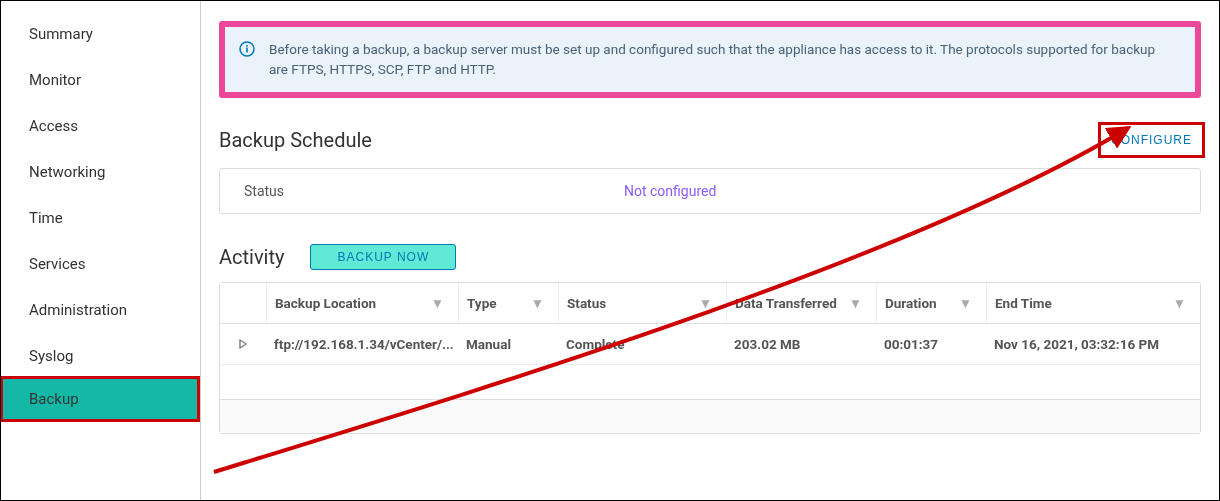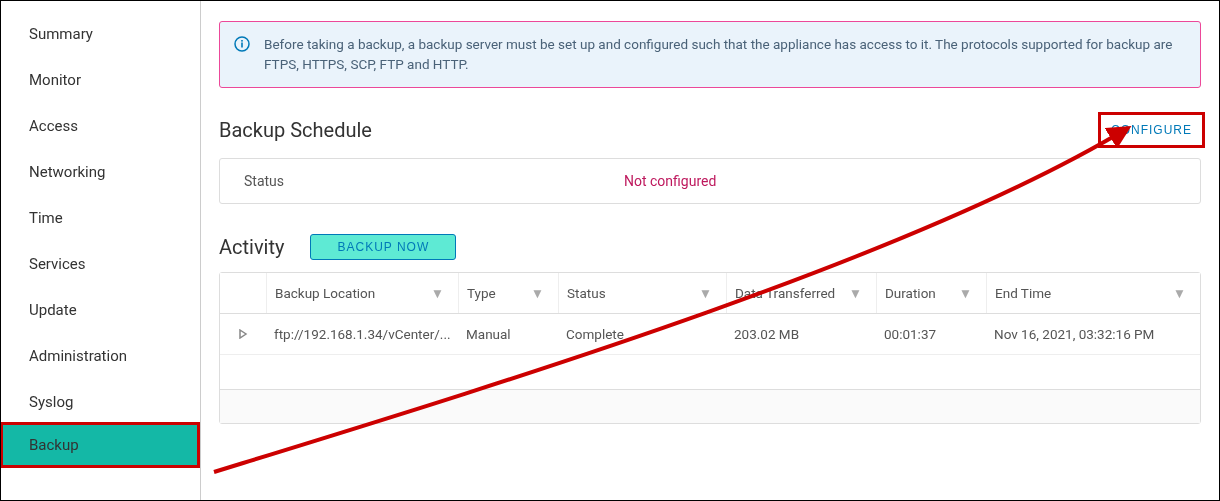--- a/index.html
+++ b/index.html
@@ -37,21 +37,21 @@
     border: 3px solid #c00;
     margin: -3px 0 0 -1px;
     padding: 11px 10px 11px 26px;
   }
   .main {
     flex: 1;
     padding: 20px 18px;
     position: relative;
   }
   .info-banner {
-    border: 1px solid #ec4899;
+    border: 6px solid #ec4899;
     background: #eaf3fb;
     border-radius: 3px;
     padding: 12px 18px 12px 44px;
     position: relative;
     color: #4a6278;
     font-size: 13.5px;
     line-height: 1.5;
   }
   .info-icon {
     position: absolute;
@@ -93,21 +93,21 @@
   }
   .schedule-label {
     padding: 14px 24px;
     font-size: 14px;
     color: #555;
     width: 380px;
   }
   .schedule-value {
     padding: 14px 24px;
     font-size: 14px;
-    color: #be185d;
+    color: #8b5cf6;
   }
   .activity-header {
     display: flex;
     align-items: center;
     gap: 26px;
     margin-top: 30px;
   }
   .backup-now-btn {
     border: 1px solid #0079b8;
     color: #0079b8;
@@ -116,20 +116,21 @@
     letter-spacing: 1px;
     font-weight: 500;
     padding: 5px 26px;
     border-radius: 3px;
     cursor: pointer;
   }
   .activity-table {
     border: 1px solid #ddd;
     border-radius: 3px;
     margin-top: 12px;
+    font-weight: bold;
   }
   .table-head, .table-row {
     display: flex;
     align-items: center;
   }
   .table-head {
     border-bottom: 1px solid #ddd;
     background: #fff;
   }
   .table-row {
@@ -182,21 +183,20 @@
 <body>
 
 <div class="layout">
   <nav class="sidebar">
     <div class="sidebar-item">Summary</div>
     <div class="sidebar-item">Monitor</div>
     <div class="sidebar-item">Access</div>
     <div class="sidebar-item">Networking</div>
     <div class="sidebar-item">Time</div>
     <div class="sidebar-item">Services</div>
-    <div class="sidebar-item">Update</div>
     <div class="sidebar-item">Administration</div>
     <div class="sidebar-item">Syslog</div>
     <div class="sidebar-item active highlighted">Backup</div>
   </nav>
 
   <main class="main">
     <div class="info-banner">
       <span class="info-icon">
         <svg width="16" height="16" viewBox="0 0 16 16" fill="none">
             <circle cx="8" cy="8" r="7" stroke="#0079b8" stroke-width="1.5"></circle>

